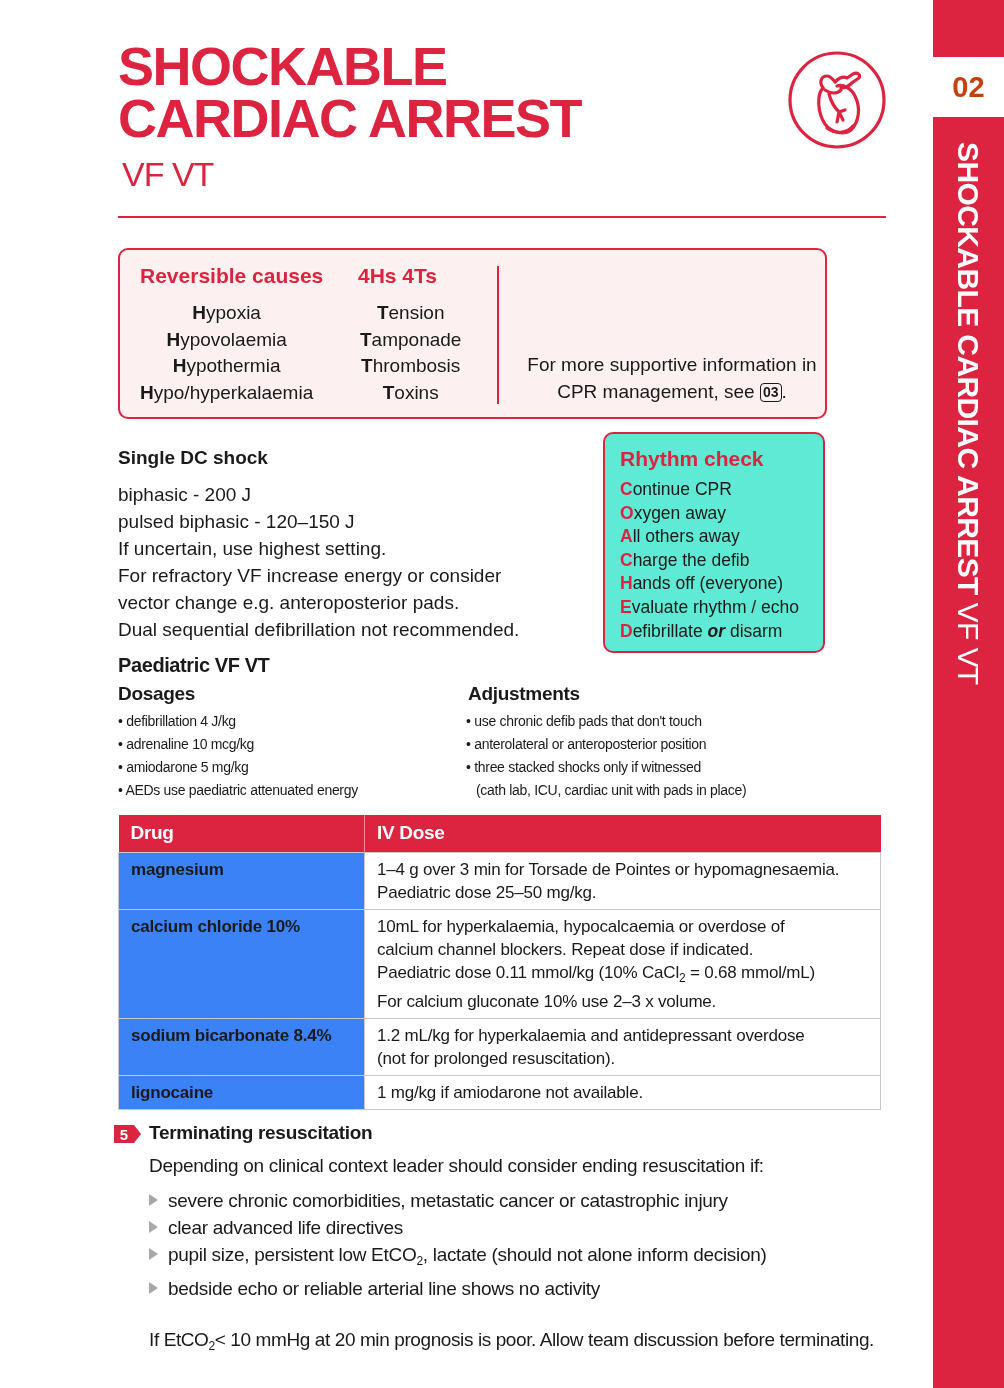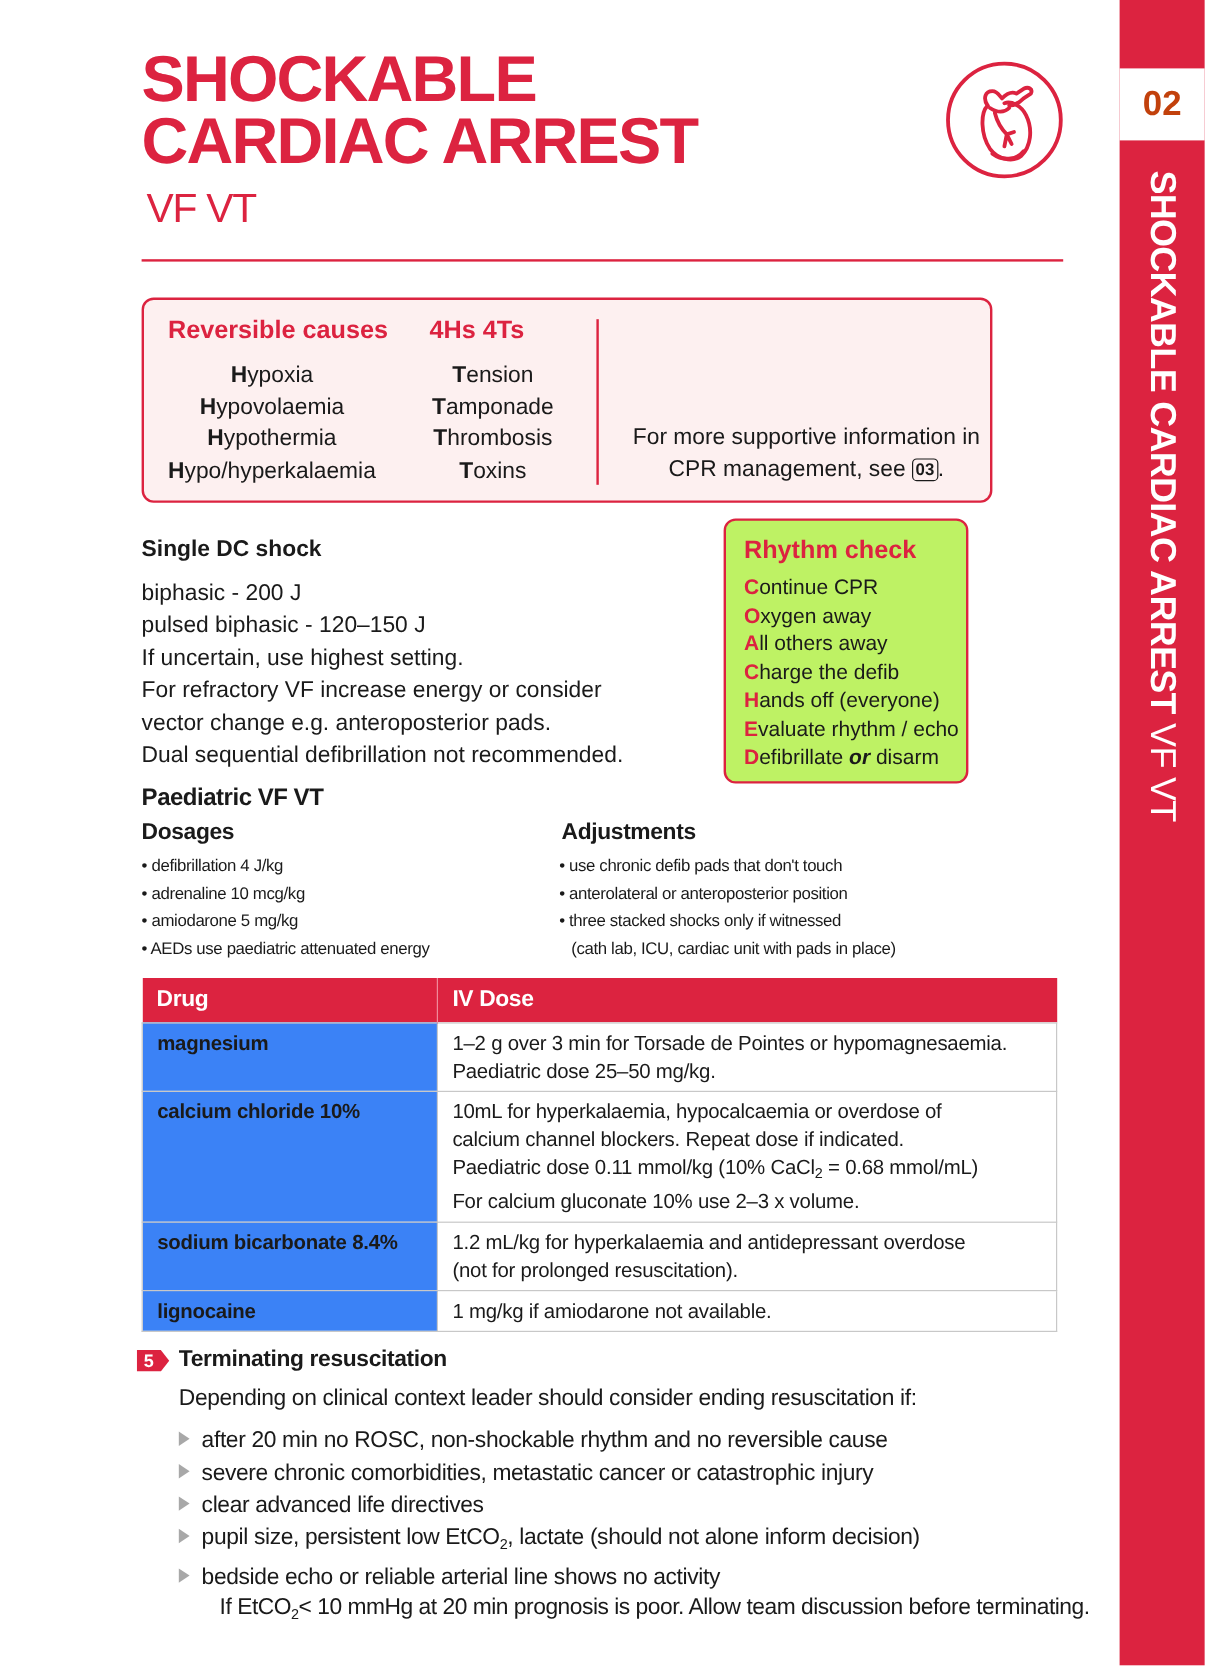--- a/index.html
+++ b/index.html
@@ -32,21 +32,21 @@
     .rev-see { position: absolute; left: 402px; top: 12px; width: 300px; font-weight: 700; font-size: 22px; line-height: 31px; color: #dc2340; }
     .ref-badge { display: inline-block; background: #dc2340; color: #fff; font-size: 16px; padding: 0 4px; border-radius: 4px; line-height: 22px; vertical-align: 2px; }
     .rev-more { position: absolute; left: 402px; top: 101px; width: 300px; font-size: 19px; line-height: 27px; }
     .ref-outline { display: inline-block; border: 1.5px solid #1a1a1a; border-radius: 4px; font-weight: 700; font-size: 14px; line-height: 17px; padding: 0 2px; vertical-align: 1px; }
 
     
     .dc-title { position: absolute; left: 118px; top: 447px; font-weight: 700; font-size: 19px; }
     .dc-lines { position: absolute; left: 118px; top: 481px; font-size: 19px; line-height: 27px; }
 
     
-    .rc-box { position: absolute; left: 603px; top: 432px; width: 204px; height: 221px; background: #bef264; border: 2px solid #dc2340; border-radius: 10px; }
+    .rc-box { position: absolute; left: 603px; top: 432px; width: 222px; height: 221px; background: #5eead4; border: 2px solid #dc2340; border-radius: 10px; }
     .rc-title { position: absolute; left: 15px; top: 13px; font-weight: 700; font-size: 21px; color: #dc2340; }
     .rc-list { position: absolute; left: 15px; top: 44px; font-size: 17.5px; line-height: 23.6px; white-space: nowrap; }
     .rc-list b { color: #dc2340; font-weight: 700; }
     .rc-list i { font-weight: 700; font-style: italic; text-align: center; }
 
     
     .paed-title { position: absolute; left: 118px; top: 654px; font-weight: 700; font-size: 20px; letter-spacing: -0.4px; }
     .paed-h { position: absolute; top: 683px; font-weight: 700; font-size: 19px; letter-spacing: -0.3px; }
     .paed-list { position: absolute; top: 710px; font-size: 14px; line-height: 23px; white-space: nowrap; letter-spacing: -0.3px; }
     .paed-list .cont { padding-left: 10px; }
@@ -58,21 +58,21 @@
     .drug-table td { border: 1.5px solid #c8c8c8; vertical-align: top; padding: 5px 12px 5px 12px; line-height: 23px; letter-spacing: -0.2px; }
     .drug-table td.drug { background: #3b82f6; font-weight: 700; }
     .drug-table td.dose { background: #ffffff; }
 
     
     .term-icon { position: absolute; left: 114px; top: 1125px; width: 28px; height: 18px; }
     .term-title { position: absolute; left: 149px; top: 1122px; font-weight: 700; font-size: 19px; letter-spacing: -0.3px; }
     .term-intro { position: absolute; left: 149px; top: 1155px; font-size: 19px; letter-spacing: -0.3px; }
     .term-list { position: absolute; left: 149px; top: 1187px; font-size: 19px; line-height: 27px; letter-spacing: -0.3px; white-space: nowrap; }
     .term-list .arrow { display: inline-block; width: 0; height: 0; border-left: 9px solid #a8a8a8; border-top: 6px solid transparent; border-bottom: 6px solid transparent; margin-right: 10px; vertical-align: 1px; }
-    .term-footer { position: absolute; left: 149px; top: 1329px; font-size: 19px; letter-spacing: -0.4px; white-space: nowrap; margin-left: 34px; }
+    .term-footer { position: absolute; left: 149px; top: 1329px; font-size: 19px; letter-spacing: -0.4px; white-space: nowrap; }
     sub { font-size: 12px; vertical-align: -4px; }
   </style>
 </head>
 <body>
 
 <div class="side-bar"></div>
 <div class="side-number-box">
   <span class="side-number">02</span>
 </div>
 <div class="side-title">
@@ -164,21 +164,21 @@
   <thead>
     <tr>
       <th>Drug</th>
       <th>IV Dose</th>
     </tr>
   </thead>
   <tbody>
     <tr>
       <td class="drug">magnesium</td>
       <td class="dose">
-        <div>1–2 g over 3 min for Torsade de Pointes or hypomagnesaemia.</div>
+        <div>1–4 g over 3 min for Torsade de Pointes or hypomagnesaemia.</div>
         <div>Paediatric dose 25–50 mg/kg.</div>
       </td>
     </tr>
     <tr>
       <td class="drug">calcium chloride 10%</td>
       <td class="dose">
         <div>10mL for hyperkalaemia, hypocalcaemia or overdose of</div>
         <div>calcium channel blockers. Repeat dose if indicated.</div>
         <div><span>Paediatric dose 0.11 mmol/kg (10% CaCl</span><sub>2</sub><span style="white-space:pre"> = 0.68 mmol/mL)</span></div>
         <div>For calcium gluconate 10% use 2–3 x volume.</div>
@@ -202,21 +202,20 @@
 
 <div class="term-icon">
   <svg width="28" height="18" viewBox="0 0 28 18">
     <path d="M0 0 H20 L27 9 L20 18 H0 Z" fill="#dc2340"></path>
     <text x="10" y="14.5" text-anchor="middle" font-family="Liberation Sans, sans-serif" font-weight="700" font-size="15" fill="#ffffff">5</text>
   </svg>
 </div>
 <div class="term-title">Terminating resuscitation</div>
 <div class="term-intro">Depending on clinical context leader should consider ending resuscitation if:</div>
 <div class="term-list">
-  <div><span class="arrow"></span><span>after 20 min no ROSC, non-shockable rhythm and no reversible cause</span></div>
   <div><span class="arrow"></span><span>severe chronic comorbidities, metastatic cancer or catastrophic injury</span></div>
   <div><span class="arrow"></span><span>clear advanced life directives</span></div>
   <div><span class="arrow"></span><span>pupil size, persistent low EtCO</span><sub>2</sub><span>, lactate (should not alone inform decision)</span></div>
   <div><span class="arrow"></span><span>bedside echo or reliable arterial line shows no activity</span></div>
 </div>
 <div class="term-footer">
   <span>If EtCO</span><sub>2</sub><span>&lt; 10 mmHg at 20 min prognosis is poor. Allow team discussion before terminating.</span>
 </div>
 
 </body></html>

